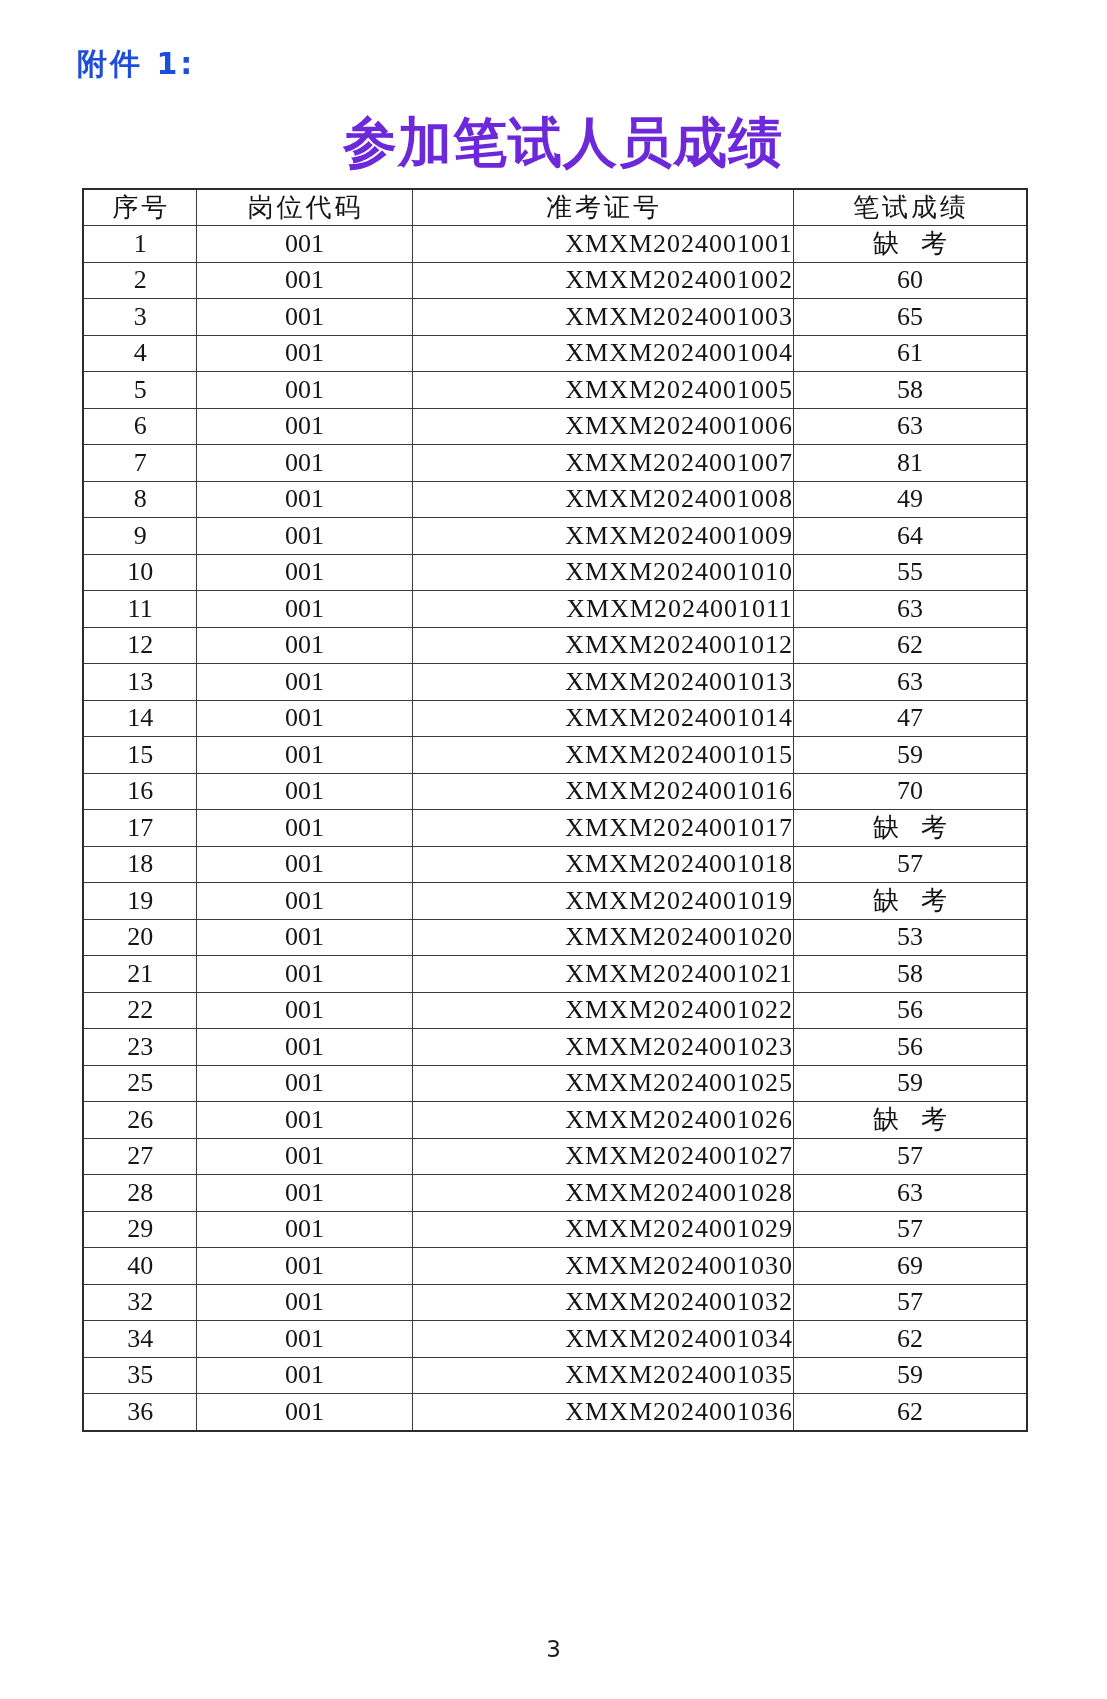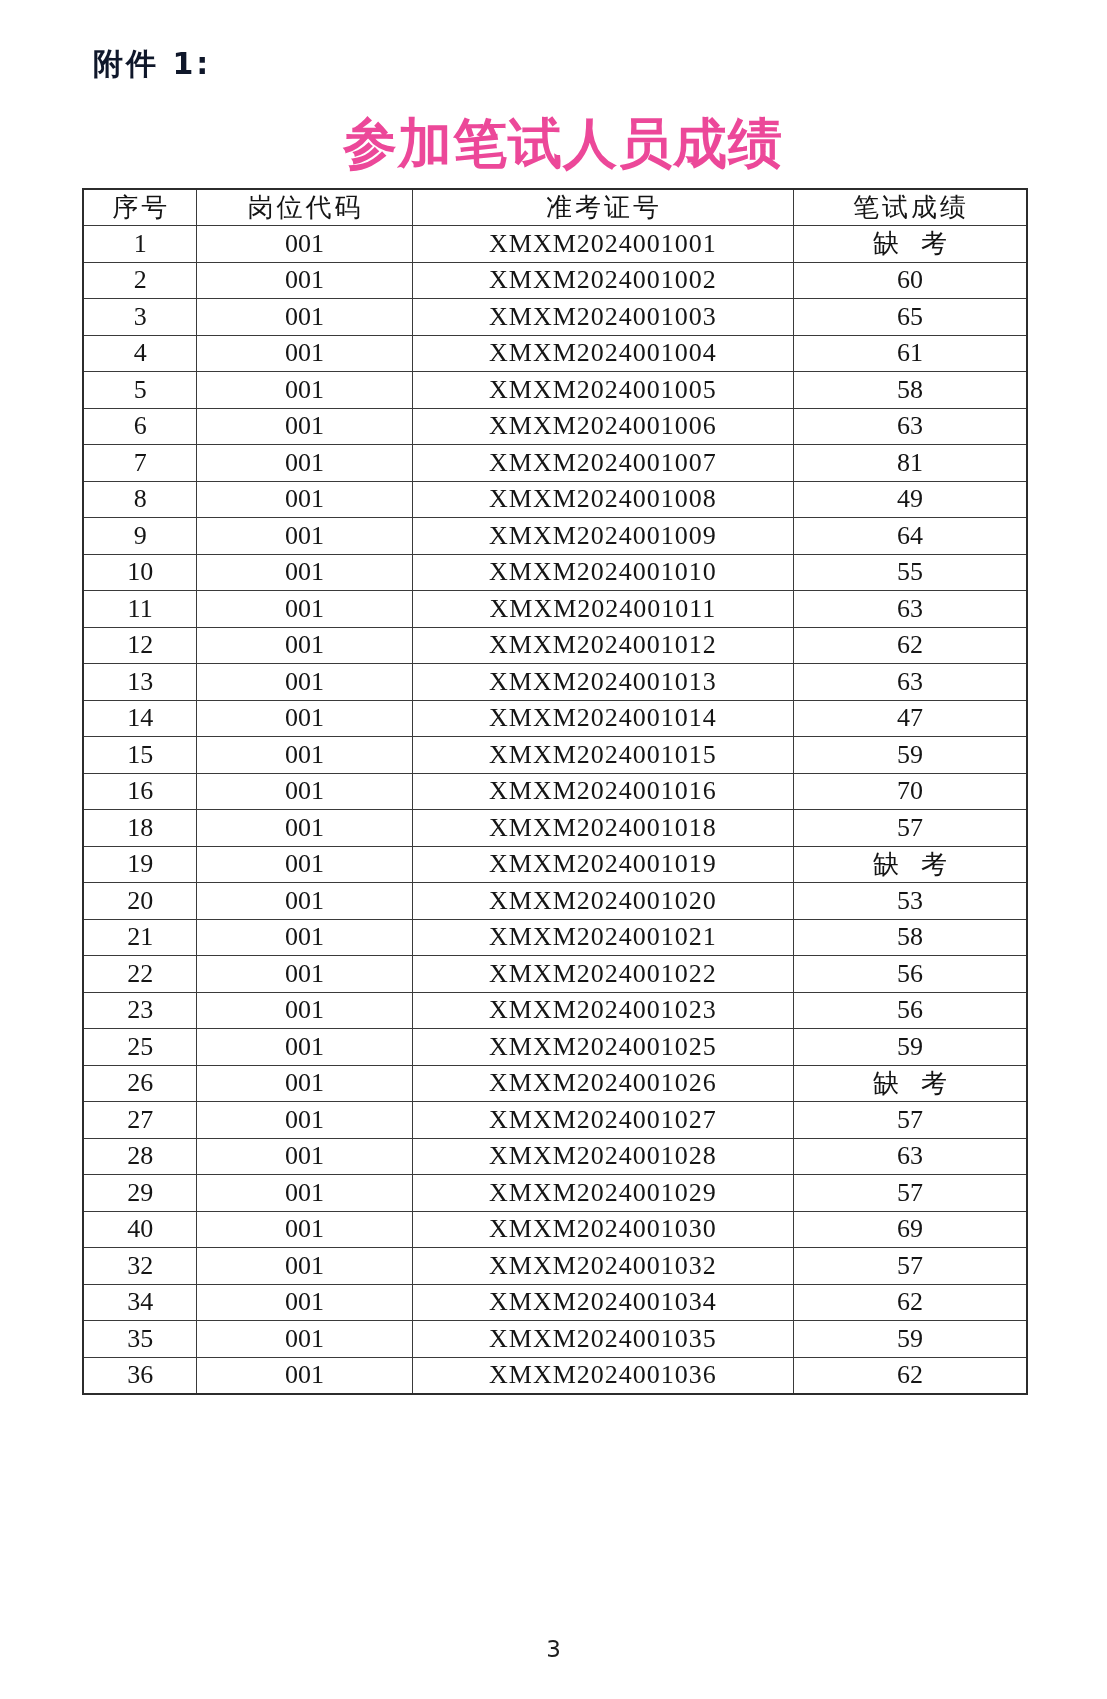--- a/index.html
+++ b/index.html
@@ -11,43 +11,43 @@
     position: relative;
     width: 1107px;
     height: 1699px;
     background: #ffffff;
     font-family: "Liberation Serif", "DejaVu Serif", serif;
     color: #141414;
     overflow: hidden;
   }
   .attachment {
     position: absolute;
-    left: 93px;
+    left: 77px;
     top: 44px;
     font-family: "DejaVu Sans", "Liberation Sans", sans-serif;
     font-size: 30px;
     font-weight: 600;
     letter-spacing: 3px;
-    color: #0f172a;
+    color: #1d4ed8;
     white-space: pre;
   }
   .title {
     position: absolute;
     left: 82px;
     top: 110px;
     width: 946px;
     margin: 0;
     text-align: center;
     text-indent: 16px;
-    font-family: Liberation Sans, sans-serif;
+    font-family: Liberation Serif, serif;
     font-size: 54px;
     line-height: 66px;
     font-weight: 700;
     letter-spacing: 1px;
-    color: #ec4899;
+    color: #6d28d9;
   }
   table.score-table {
     position: absolute;
     left: 82px;
     top: 188px;
     width: 946px;
     border-collapse: collapse;
     table-layout: fixed;
     border: 2px solid #2c2c2c;
   }
@@ -68,20 +68,21 @@
     letter-spacing: 3px;
     padding-left: 2px;
     border-radius: 10px;
   }
   .score-table td {
     height: 35.5px;
     font-weight: 400;
   }
   .score-table td.ticket {
     letter-spacing: 1px;
+    text-align: right;
   }
   .score-table td.score.cjk {
     letter-spacing: 22px;
     padding-left: 22px;
     margin-top: 8px;
   }
   .pagenum {
     position: absolute;
     left: 0;
     top: 1636px;
@@ -207,20 +208,26 @@
           <td class="ticket">XMXM2024001015</td>
           <td class="score">59</td>
         </tr>
         <tr>
           <td class="serial">16</td>
           <td class="post">001</td>
           <td class="ticket">XMXM2024001016</td>
           <td class="score">70</td>
         </tr>
         <tr>
+          <td class="serial">17</td>
+          <td class="post">001</td>
+          <td class="ticket">XMXM2024001017</td>
+          <td class="score cjk">缺考</td>
+        </tr>
+        <tr>
           <td class="serial">18</td>
           <td class="post">001</td>
           <td class="ticket">XMXM2024001018</td>
           <td class="score">57</td>
         </tr>
         <tr>
           <td class="serial">19</td>
           <td class="post">001</td>
           <td class="ticket">XMXM2024001019</td>
           <td class="score cjk">缺考</td>

